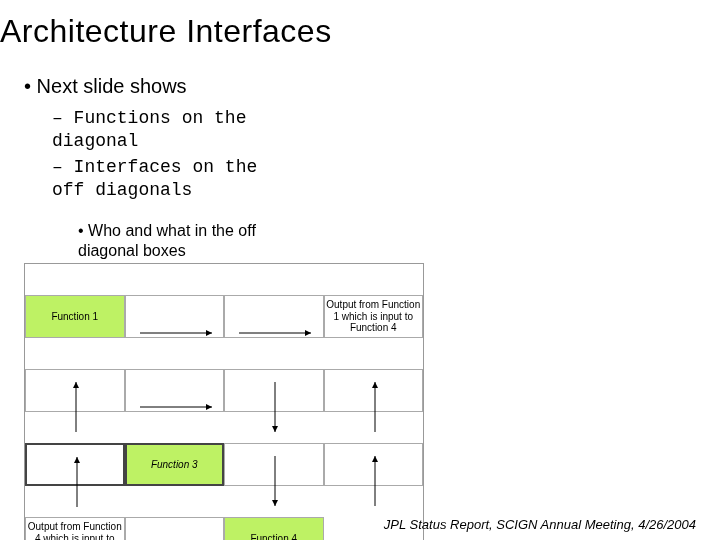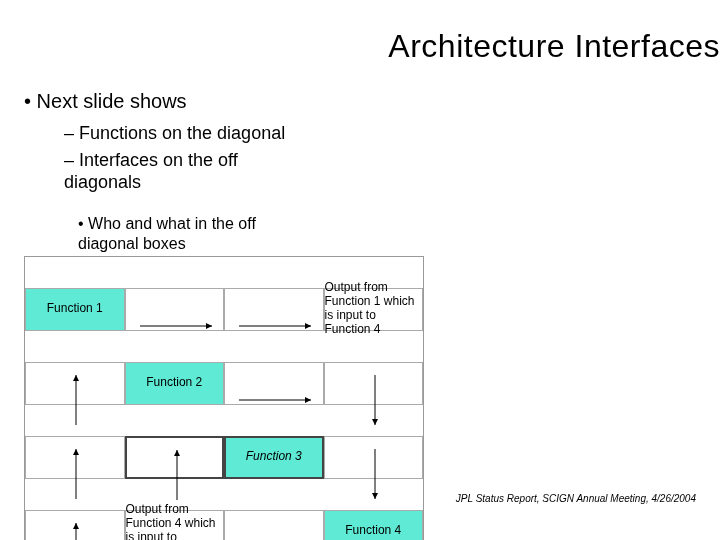--- a/index.html
+++ b/index.html
@@ -6,69 +6,69 @@
   body {
     width: 720px;
     height: 540px;
     background: #fff;
     font-family: Arial, Helvetica, sans-serif;
     color: #000;
     position: relative;
     overflow: hidden;
   }
   .title {
-    text-align: right;
+    text-align: left;
     font-size: 32px;
     font-weight: 400;
-    padding: 28px 0 18px 0;
+    padding: 13px 0 18px 0;
     letter-spacing: 0.5px;
   }
   .content {
     display: flex;
     flex-direction: column;
     padding: 0 16px 0 24px;
   }
   .bullets {
     width: 270px;
     font-size: 20px;
     line-height: 1.25;
     padding-top: 6px;
   }
   .b1 { margin: 0 0 8px 0; }
   .b1::before { content: "• "; }
-  .b2 { margin: 0 0 4px 40px; font-size: 18px; }
+  .b2 { margin: 0 0 4px 28px; font-size: 18px; font-family: Liberation Mono, monospace; }
   .b2::before { content: "– "; }
   .b3 { margin: 20px 0 0 54px; font-size: 16px; }
   .b3::before { content: "• "; }
   .diagram {
     width: 400px;
     display: grid;
     grid-template-columns: repeat(4, 1fr);
     grid-template-rows: repeat(4, 74px);
     border: 1px solid #999;
     margin-top: 2px;
   }
   .cell {
     border: 1px solid #aaa;
     position: relative;
     display: flex;
     align-items: center;
     justify-content: center;
-    font-size: 12px;
-    text-align: left;
+    font-size: 10px;
+    text-align: center;
     line-height: 1.15;
     margin-top: 31px;
   }
-  .diag { background: #5eead4; }
+  .diag { background: #bef264; }
   .cell.outline23 { border: 2px solid #444; font-style: italic; }
   .footer {
     position: absolute;
     right: 24px;
-    bottom: 36px;
-    font-size: 10px;
+    bottom: 8px;
+    font-size: 13px;
     font-style: italic;
   }
   
   .arrow-svg {
     position: absolute;
     width: 100%;
     height: 100%;
     left: 0; top: 0;
     overflow: visible;
   }
@@ -102,21 +102,20 @@
         </svg>
     </div>
     <div class="cell">Output from Function 1 which is input to Function 4</div>
 
     <div class="cell">
       <svg class="arrow-svg">
           <line x1="50" y1="62" x2="50" y2="12" stroke="#000" stroke-width="1"></line>
           <polygon points="50,12 47,18 53,18" fill="#000"></polygon>
         </svg>
     </div>
-    <div class="cell diag">Function 2</div>
     <div class="cell">
       <svg class="arrow-svg">
           <line x1="14" y1="37" x2="86" y2="37" stroke="#000" stroke-width="1"></line>
           <polygon points="86,37 80,34 80,40" fill="#000"></polygon>
         </svg>
     </div>
     <div class="cell">
       <svg class="arrow-svg">
           <line x1="50" y1="12" x2="50" y2="62" stroke="#000" stroke-width="1"></line>
           <polygon points="50,62 47,56 53,56" fill="#000"></polygon>

